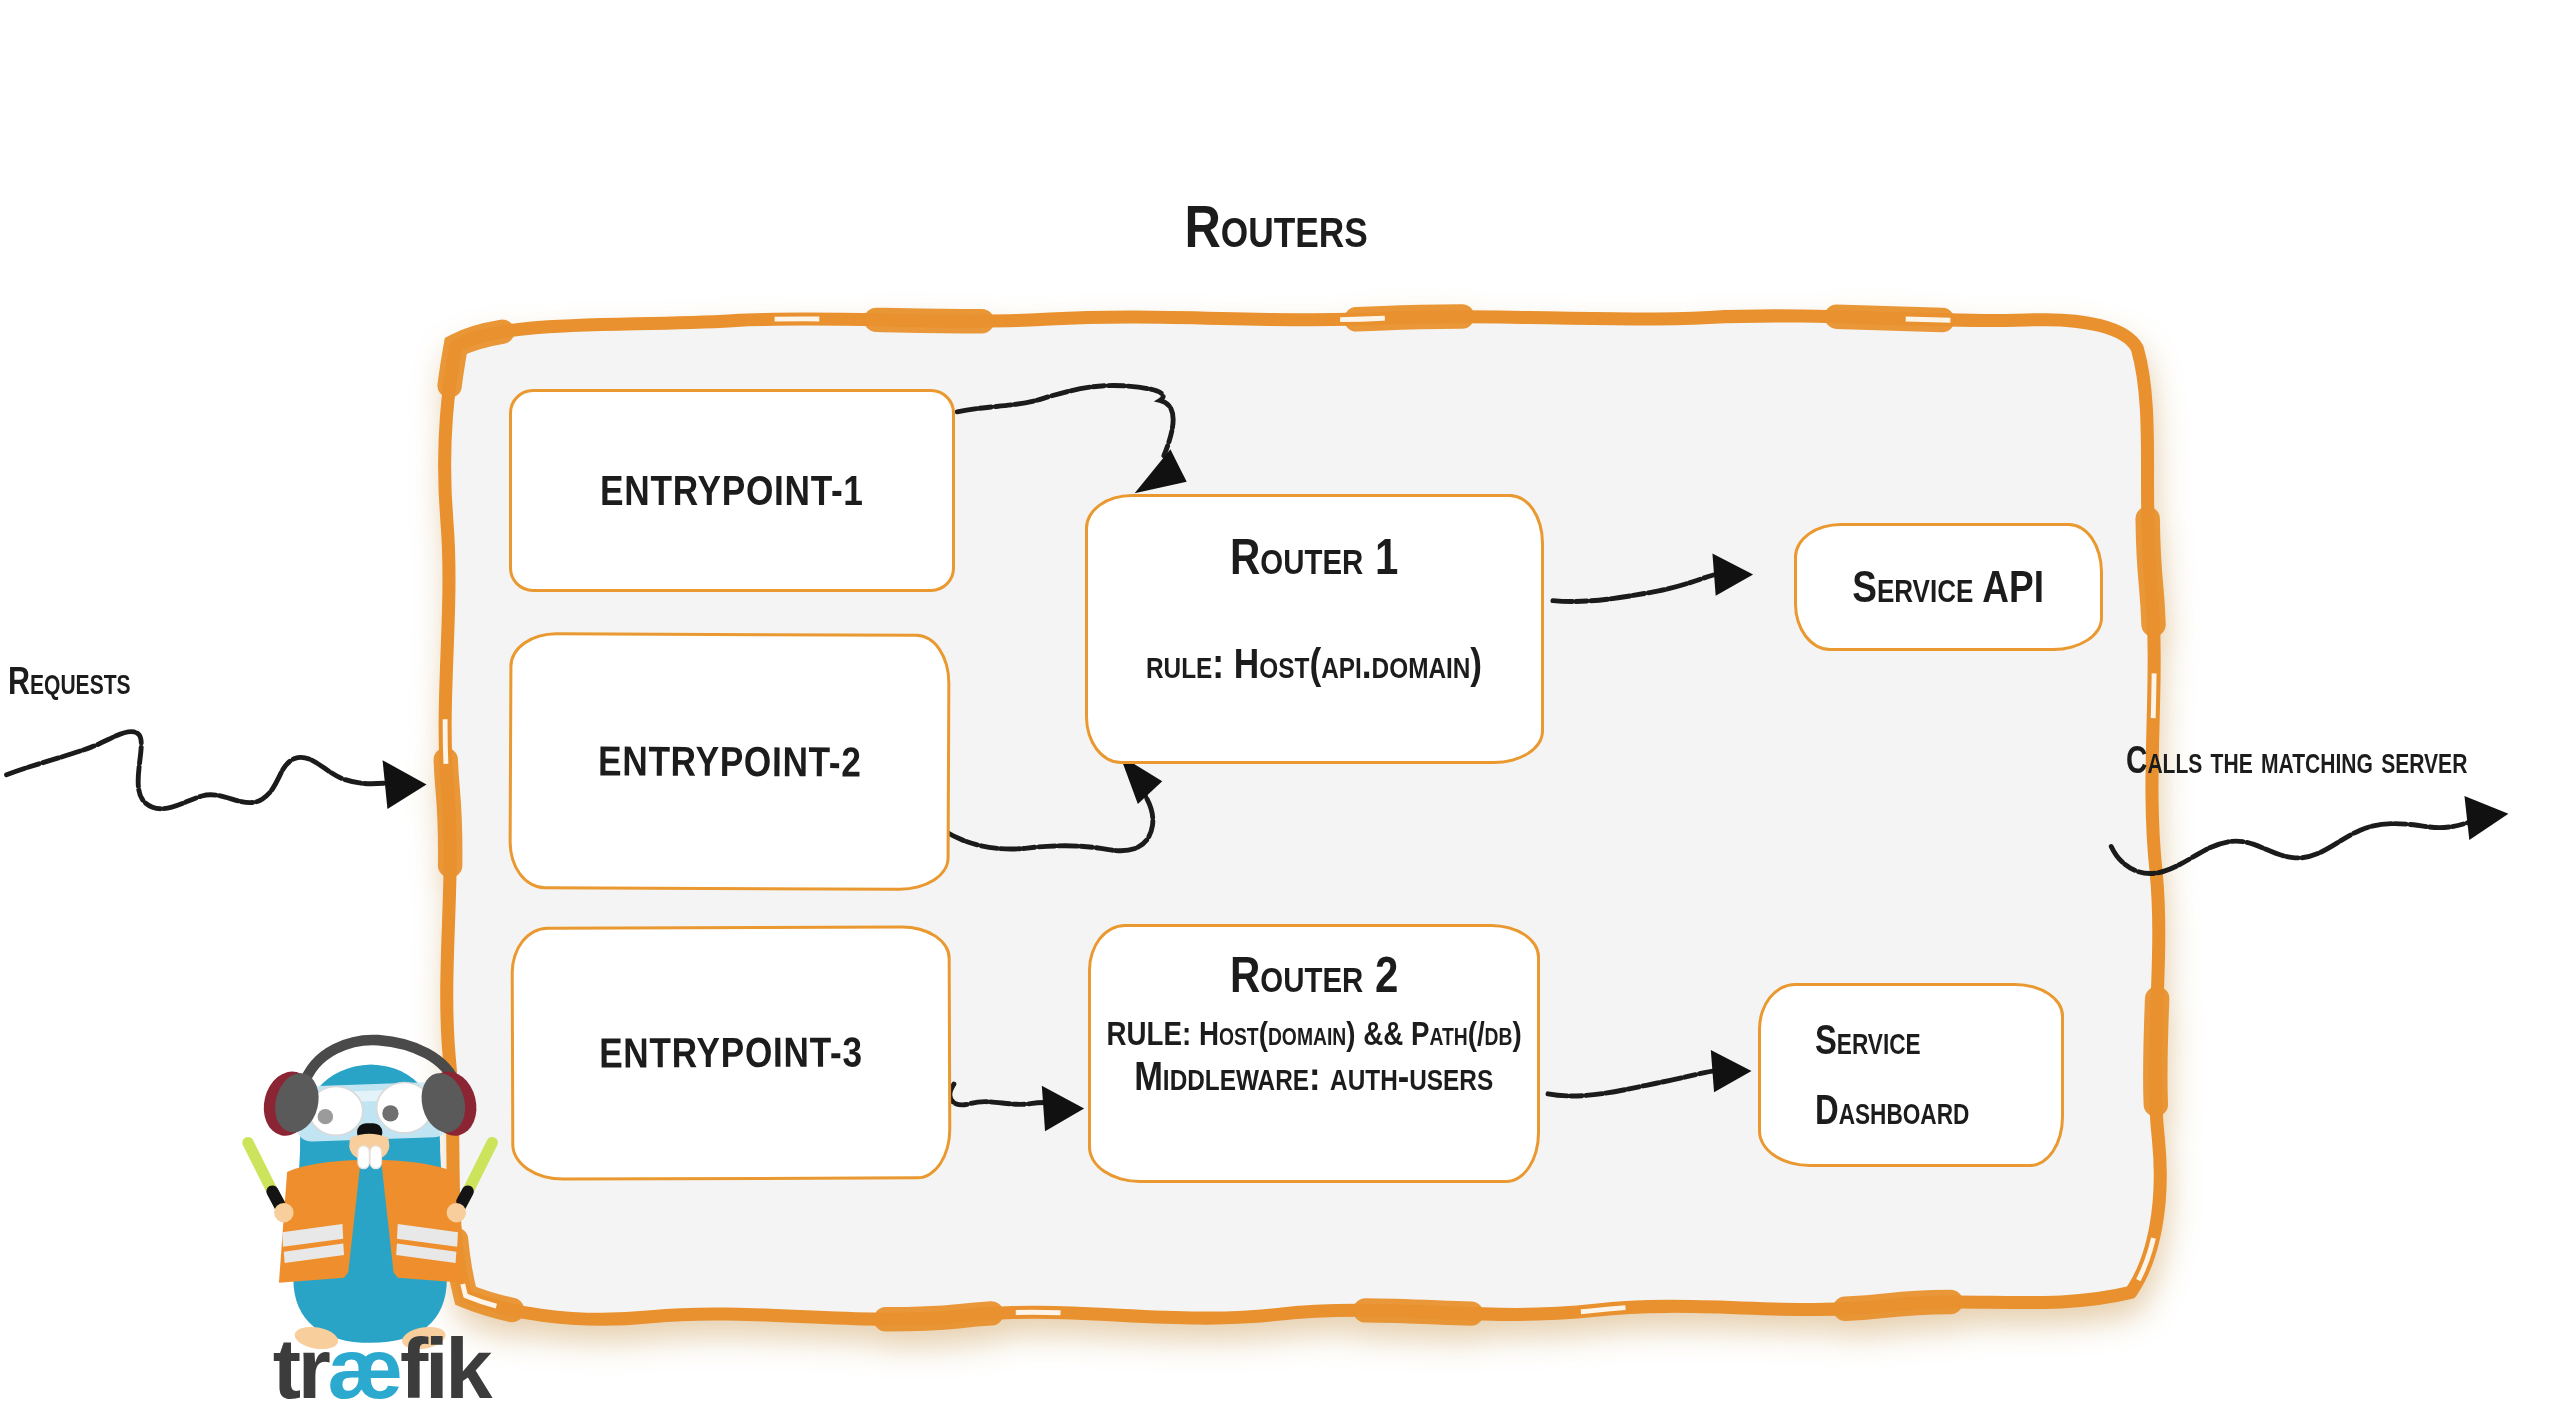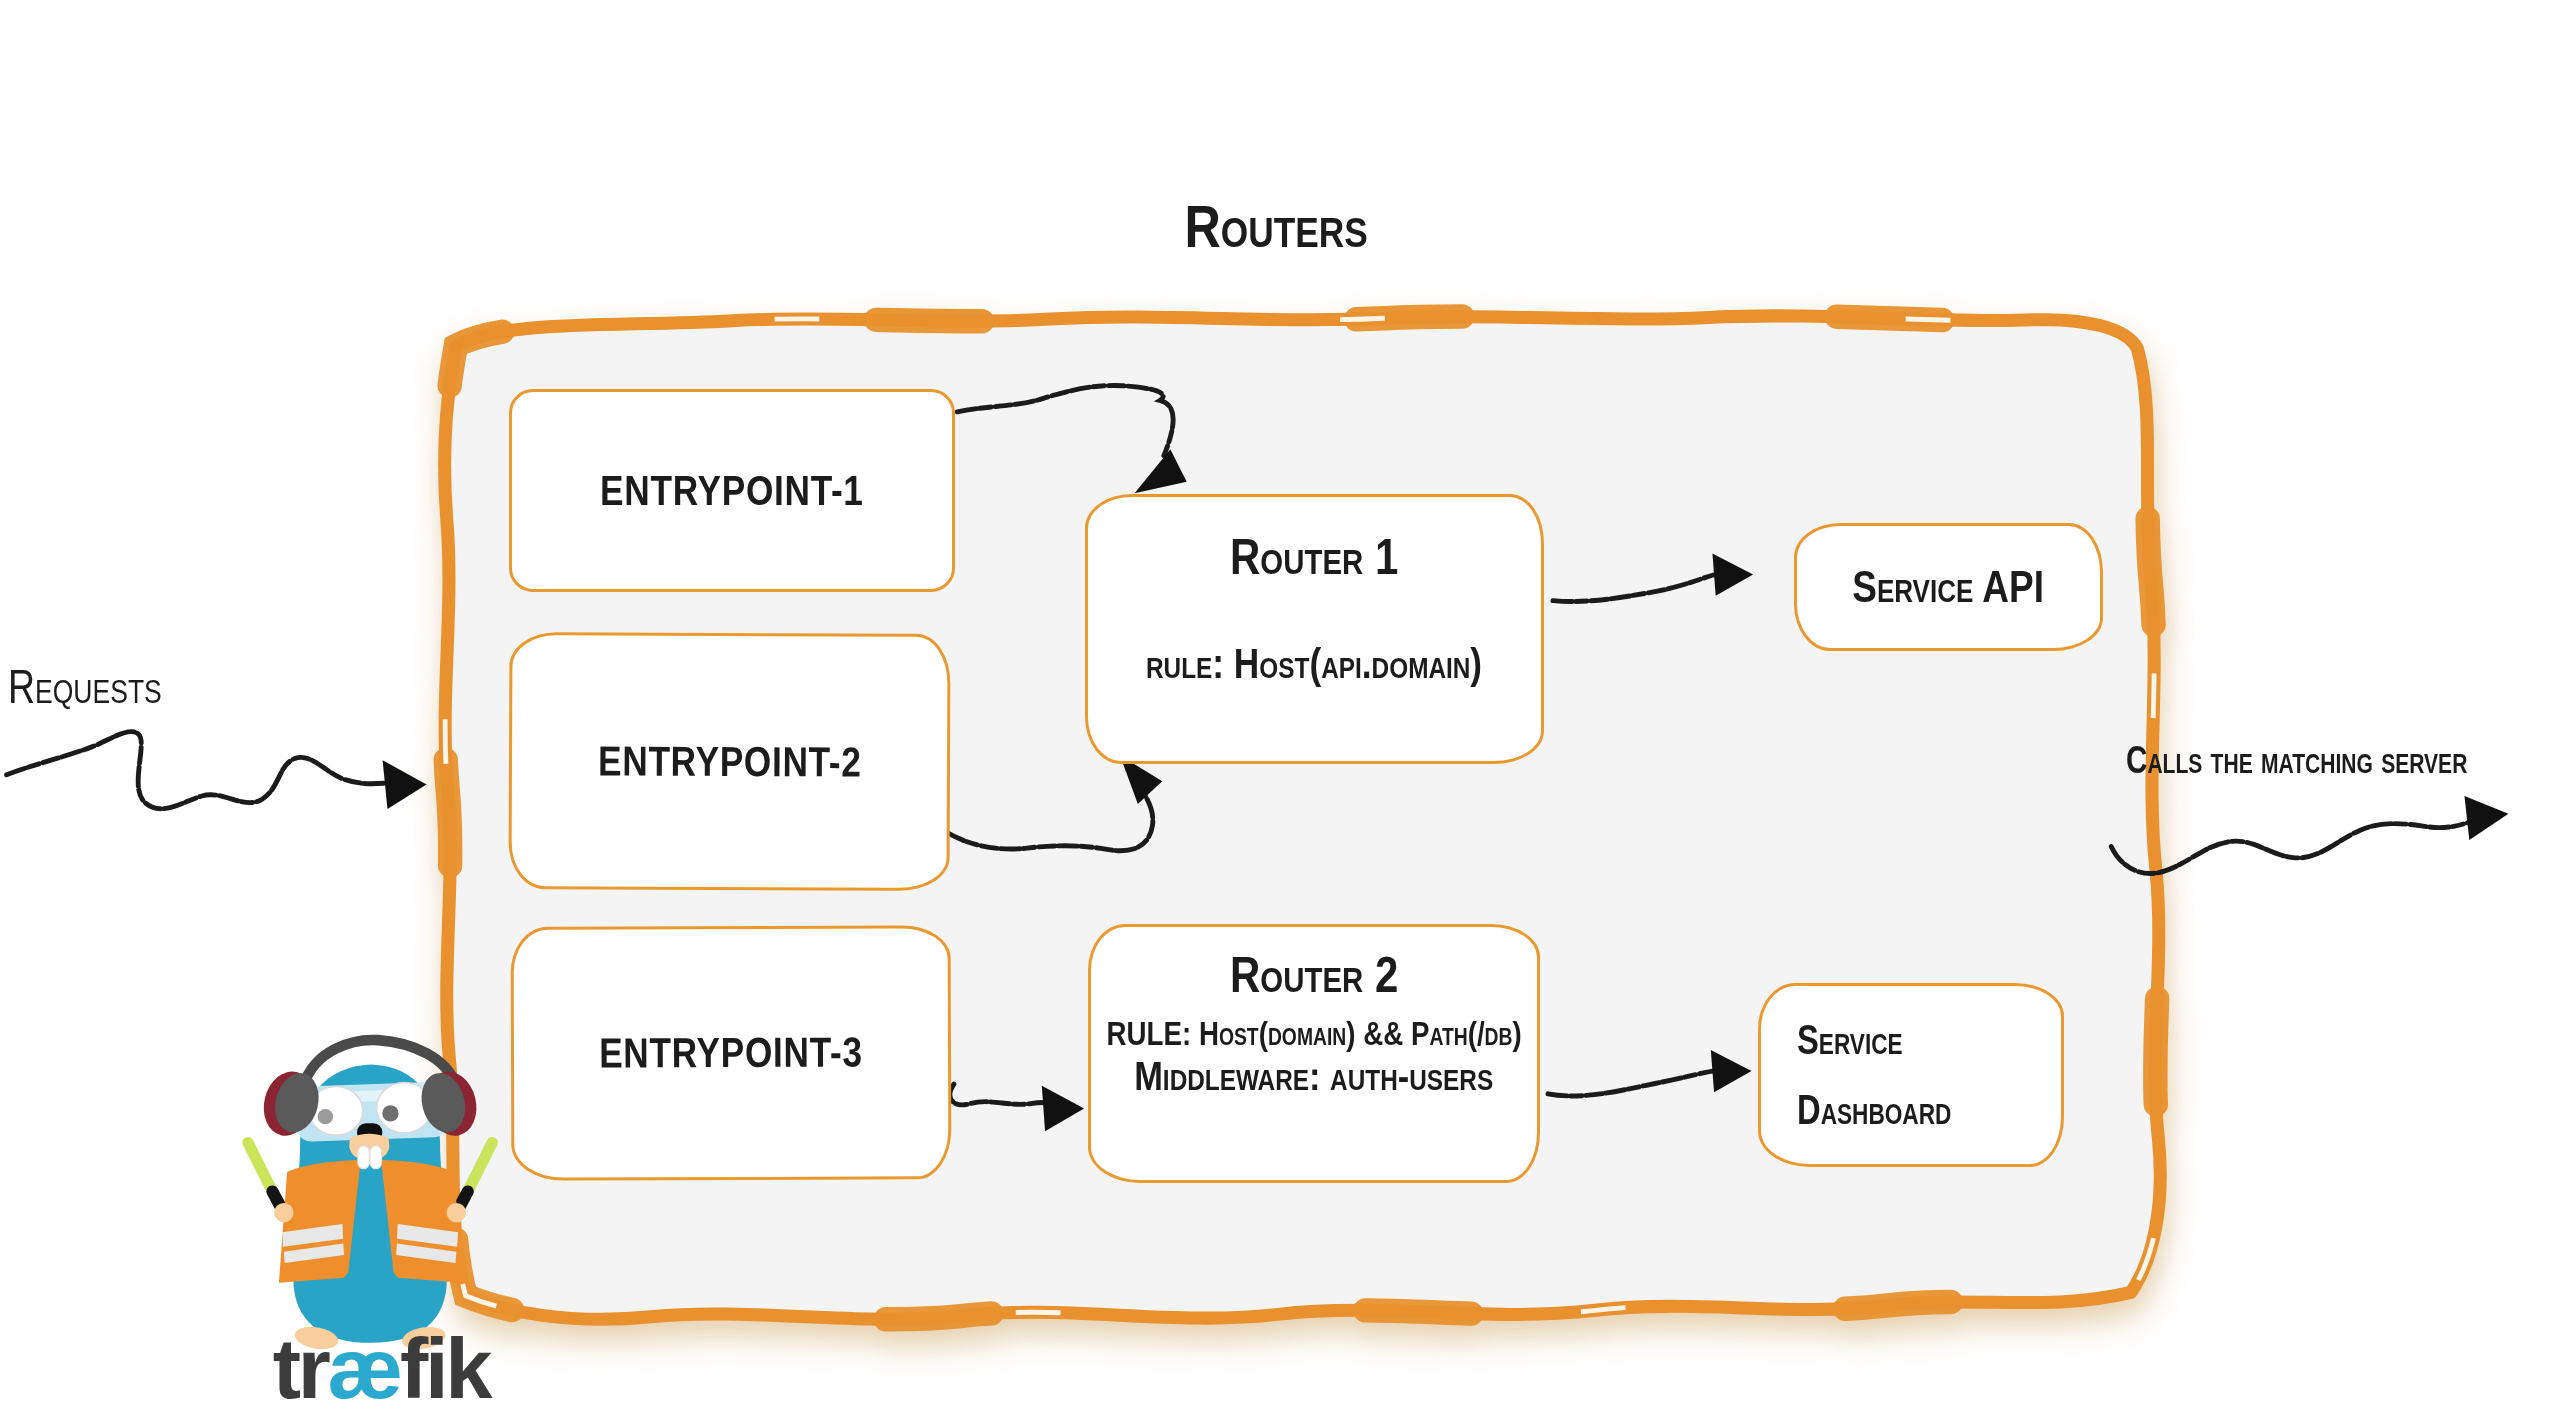--- a/index.html
+++ b/index.html
@@ -8,42 +8,42 @@
     background:#ffffff;
     font-family:"Liberation Sans","DejaVu Sans",sans-serif;
     color:#1c1c1c;
   }
   #diagram-canvas{position:absolute;left:0;top:0;z-index:1;}
   .label,.box{position:absolute;z-index:3;}
   .squeeze{display:inline-block;transform:scaleX(.84);transform-origin:center;white-space:nowrap;}
   .squeeze-left{display:inline-block;transform:scaleX(.78);transform-origin:left center;white-space:nowrap;}
   .smallcaps{font-variant:small-caps;}
   .title{left:1126px;top:192px;width:301px;text-align:center;font-size:60px;font-weight:700;letter-spacing:0px;}
-  .requests-label{left:8.1px;top:659px;font-size:48px;font-weight:400;}
+  .requests-label{left:8.1px;top:659px;font-size:39px;font-weight:700;}
   .calls-label{left:2126px;top:739px;font-size:38px;font-weight:700;}
   .box{
     background:#ffffff;
     border:3.3px solid #e9992f;
     border-radius:37px 49px 34px 52px / 46px 33px 50px 36px;
     display:flex;flex-direction:column;align-items:center;justify-content:center;
     box-sizing:border-box;
   }
   .box.alt{border-radius:47px 34px 50px 36px / 34px 49px 33px 47px;}
   .ep-label{font-size:42px;font-weight:700;letter-spacing:0.8px;}
   .ep1{left:509px;top:389px;width:446px;height:203px;border-radius:24px;}
   .ep2{left:509px;top:633px;width:441px;height:257px;transform:rotate(.25deg);}
   .ep3{left:511px;top:926px;width:440px;height:254px;transform:rotate(-.2deg);}
   .r1{left:1085px;top:494px;width:459px;height:270px;justify-content:flex-start;padding-top:31px;}
   .r2{left:1088px;top:924px;width:452px;height:259px;justify-content:flex-start;padding-top:19px;}
   .router-title{font-size:50px;font-weight:700;}
   .r1 .router-rule{font-size:42px;font-weight:700;margin-top:54px;}
   .r2 .router-rule{font-size:33px;font-weight:700;margin-top:11.4px;text-align:center;}
   .r2 .router-mw{font-size:41px;font-weight:700;margin-top:0;}
   .svc-api{left:1794px;top:523px;width:309px;height:128px;}
-  .svc-dash{left:1758px;top:983px;width:306px;height:184px;align-items:flex-start;padding-left:36px;gap:22px;}
+  .svc-dash{left:1758px;top:983px;width:306px;height:184px;align-items:flex-start;padding-left:54px;gap:22px;}
   .svc-label{font-size:44px;font-weight:700;}
   .svc-line{font-size:42px;font-weight:700;}
   #logo{position:absolute;left:238px;top:1032px;z-index:4;}
   #wordmark{
     position:absolute;left:238px;top:1320px;width:286px;z-index:4;
     text-align:center;font-size:85px;font-weight:700;letter-spacing:-3.3px;color:#3c3c3c;
   }
   #wordmark .lig{color:#2ba9ce;}
 </style>
 </head>

